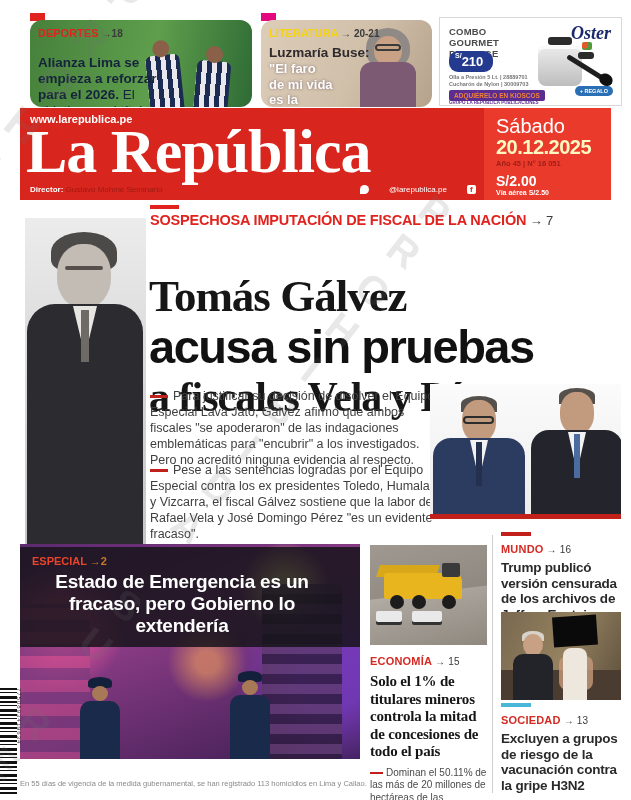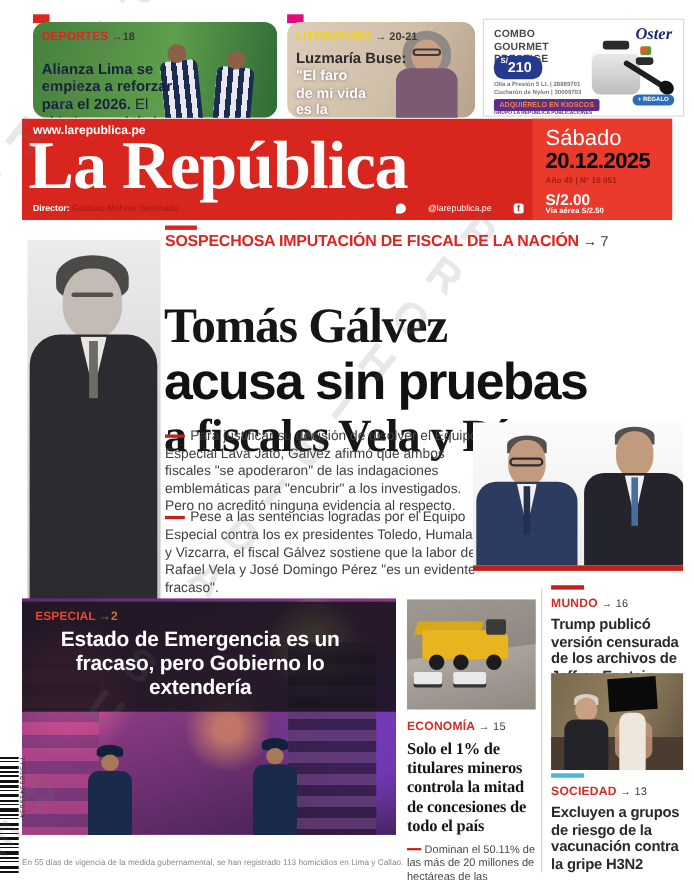--- a/index.html
+++ b/index.html
@@ -41,21 +41,21 @@
   .teaser-label { position:relative; z-index:2; font-size:11px; font-weight:bold; padding:7px 0 0 8px; }
   .lbl-red { color:#e0231e; } .lbl-yellow { color:#f5d312; } .lbl-dark { color:#3a3a3a; font-weight:bold; font-size:10px; }
   .teaser-text { position:relative; z-index:2; padding:4px 8px 12px 8px; font-size:13.5px; line-height:16px; color:#16233c; width:150px;margin-top:12px; }
   .teaser-text b { font-weight:bold; }
   .lit-name { position:relative; z-index:2; padding:6px 8px 0 8px; font-size:13.5px; font-weight:bold; color:#2e2a2e; }
   .lit-quote { position:relative; z-index:2; padding:1px 8px 0 8px; font-size:13px; line-height:15.5px; font-weight:bold; color:#fdfdfd; text-shadow:0 0 3px rgba(60,40,60,.55); width:80px; }
 
   
   .ad { position:absolute; left:439px; top:17px; width:183px; height:89px; background:#fff; border:1px solid #d8d8d8; }
   .ad-title { position:absolute; left:9px; top:8px; font-size:9.5px; font-weight:bold; color:#4a4a4a; line-height:11px; letter-spacing:.2px; width:90px; }
-  .ad-brand { position:absolute; right:10px; top:5px; font-family:"Liberation Serif",serif; font-style:italic; font-weight:bold; font-size:15px; color:#1b2a6b; }
+  .ad-brand { position:absolute; right:10px; top:5px; font-family:"Liberation Serif",serif; font-style:italic; font-weight:bold; font-size:18px; color:#1b2a6b; }
   .ad-price { position:absolute; left:9px; top:33px; background:#233a8f; color:#fff; border-radius:9px; padding:1px 10px 2px 6px; font-weight:bold; }
   .ad-price .cur { font-size:7px; vertical-align:top; } .ad-price .val { font-size:13px; }
   .ad-lines { position:absolute; left:9px; top:56px; font-size:5.5px; color:#777; line-height:7px; font-weight:bold; }
   .ad-cta { position:absolute; left:9px; top:72px; background:#5b2d8e; color:#f0813a; font-size:6.5px; font-weight:bold; padding:2px 5px; border-radius:2px; }
   .ad-cta-sub { position:absolute; left:9px; top:82px; font-size:4.5px; color:#5b2d8e; font-weight:bold; }
   .ad-pot { position:absolute; left:98px; top:28px; width:44px; height:40px; background:linear-gradient(180deg,#ececec,#bdbdbd); border-radius:6px 6px 8px 8px; box-shadow:inset 0 3px 0 #fafafa; }
   .ad-pot:before { content:""; position:absolute; left:10px; top:-9px; width:24px; height:8px; background:#2b2b2b; border-radius:3px; }
   .ad-pot-handle { position:absolute; left:138px; top:34px; width:16px; height:7px; background:#2b2b2b; border-radius:3px; }
   .ad-ladle { position:absolute; left:124px; top:48px; width:46px; height:5px; background:#1f1f1f; border-radius:3px; transform:rotate(32deg); }
   .ad-ladle:before { content:""; position:absolute; right:-6px; top:-4px; width:14px; height:12px; background:#111; border-radius:50%; }
@@ -67,21 +67,21 @@
   .mh-url { position:absolute; left:10px; top:5px; font-size:11px; font-weight:bold; }
   .mh-title { position:absolute; left:6px; top:13px; font-family:"Liberation Serif",serif; font-weight:bold; font-size:62px; letter-spacing:-1px; line-height:60px; }
   .mh-director { position:absolute; left:10px; bottom:6px; font-size:8px; font-weight:bold; }
   .mh-director .name { color:#a01a13; font-weight:normal; }
   .mh-social { position:absolute; left:340px; bottom:6px; font-size:8px; display:flex; align-items:center; gap:20px; }
   .icon-tw, .icon-fb { display:inline-block; width:9px; height:9px; }
   .icon-tw { background:#fff; border-radius:50% 50% 50% 0; }
   .icon-fb { background:#fff; color:#d8251d; font-size:8px; font-weight:bold; text-align:center; line-height:9px; border-radius:2px; }
   .mh-right { position:absolute; right:0; top:0; width:127px; height:92px; background:#ea3a2b; padding:8px 12px 0 12px; }
   .mh-day { font-size:20px; line-height:21px; }
-  .mh-date { font-size:20px; line-height:21px; color:#000000; font-weight:bold; letter-spacing:-.5px; }
+  .mh-date { font-size:20px; line-height:21px; color:#fef9c3; font-weight:bold; letter-spacing:-.5px; }
   .mh-edition { font-size:7.5px; color:#9e1d15; font-weight:bold; margin-top:1px; }
   .mh-price { font-size:14px; font-weight:bold; margin-top:5px; }
   .mh-price-air { font-size:7px; font-weight:bold; }
 
   
   .kicker-bar { position:absolute; left:150px; top:205px; width:29px; height:4px; background:#e0231e; }
   .kicker { position:absolute; left:150px; top:212px; font-size:14.5px; font-weight:bold; color:#e0231e; letter-spacing:-.2px; }
   .kicker .pg { color:#3a3a3a; font-weight:normal; font-size:13px; }
 
   .galvez-photo { position:absolute; left:25px; top:218px; width:121px; height:342px; background:linear-gradient(180deg,#ececec,#d2d2d2 60%,#c4c4c4); overflow:hidden; }

